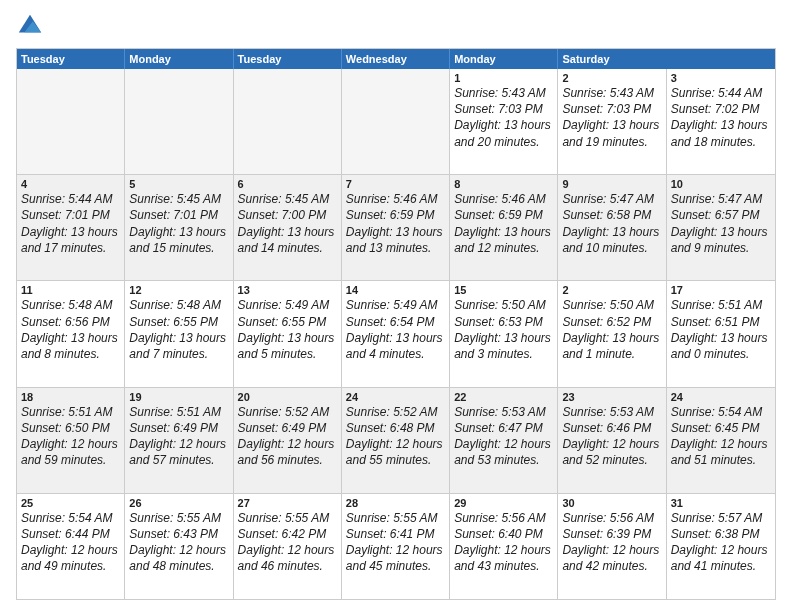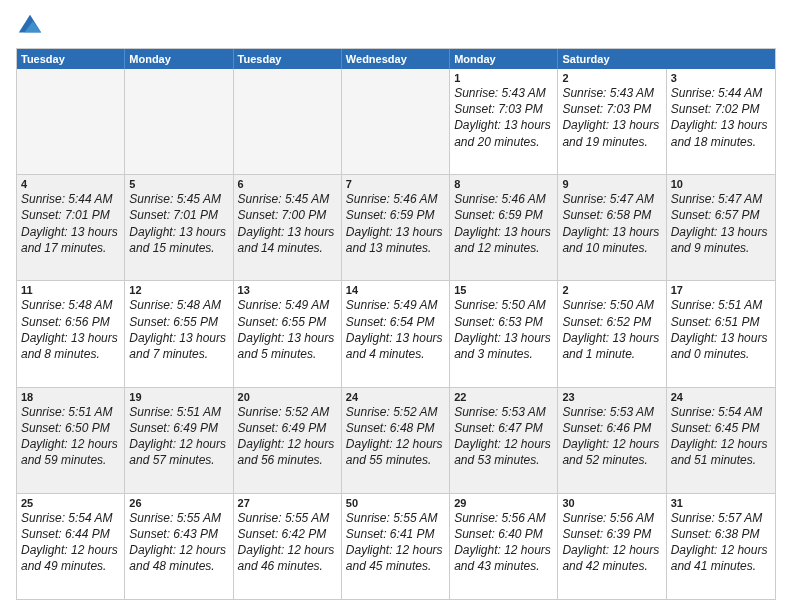--- a/index.html
+++ b/index.html
@@ -354,21 +354,21 @@
 and 48 minutes.</div>
           </div>
           <div class="cal-cell">
             <span class="day-num">27</span>
             <div class="cell-detail" style="white-space: pre-line;">Sunrise: 5:55 AM
 Sunset: 6:42 PM
 Daylight: 12 hours
 and 46 minutes.</div>
           </div>
           <div class="cal-cell">
-            <span class="day-num">50</span>
+            <span class="day-num">28</span>
             <div class="cell-detail" style="white-space: pre-line;">Sunrise: 5:55 AM
 Sunset: 6:41 PM
 Daylight: 12 hours
 and 45 minutes.</div>
           </div>
           <div class="cal-cell">
             <span class="day-num">29</span>
             <div class="cell-detail" style="white-space: pre-line;">Sunrise: 5:56 AM
 Sunset: 6:40 PM
 Daylight: 12 hours

